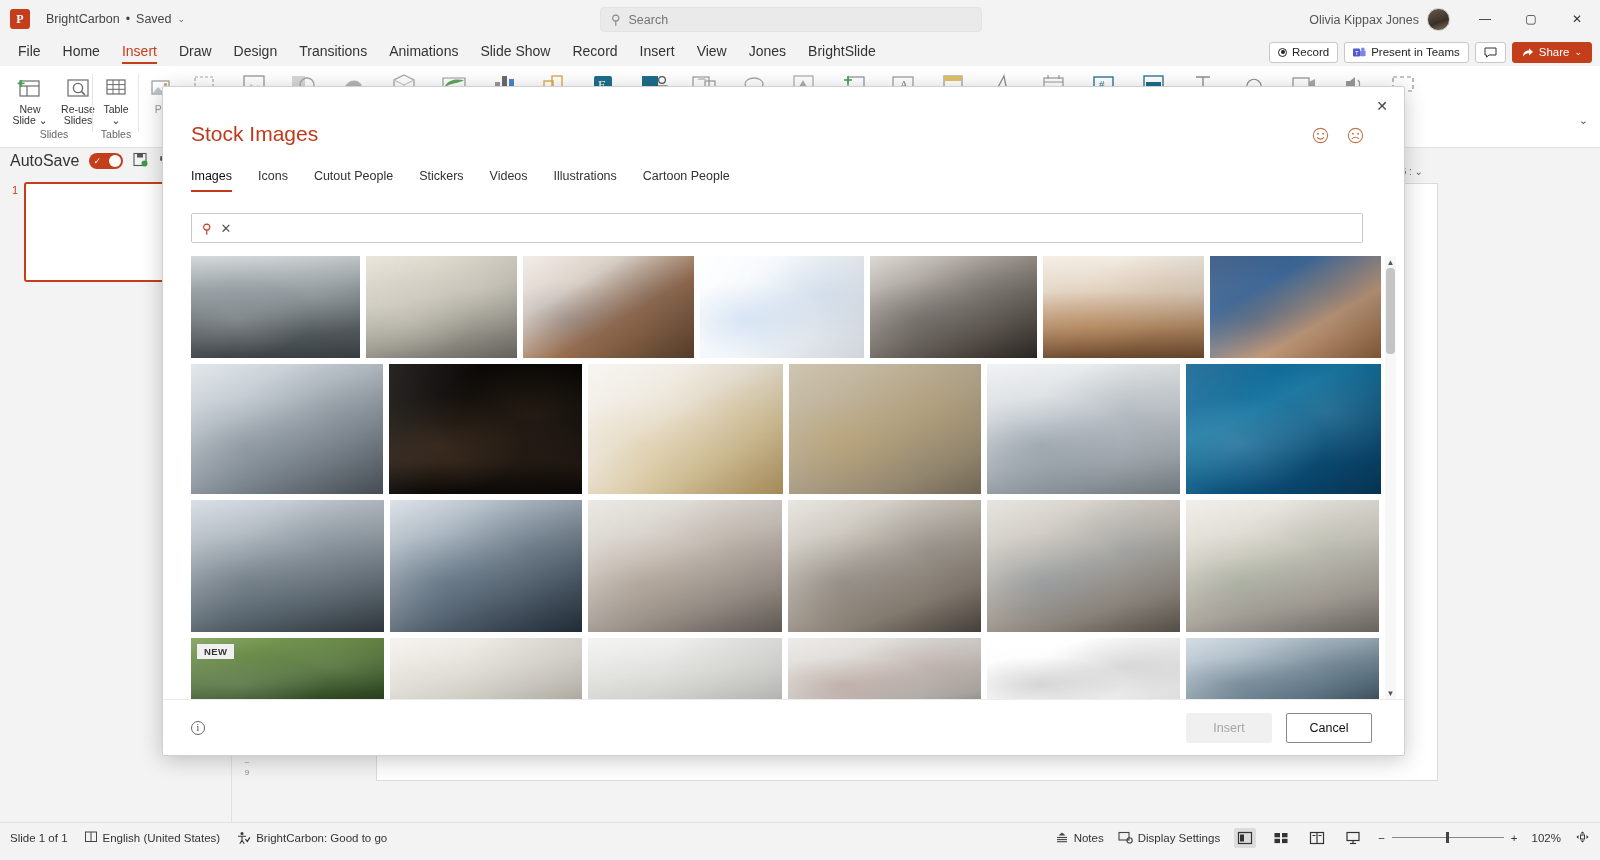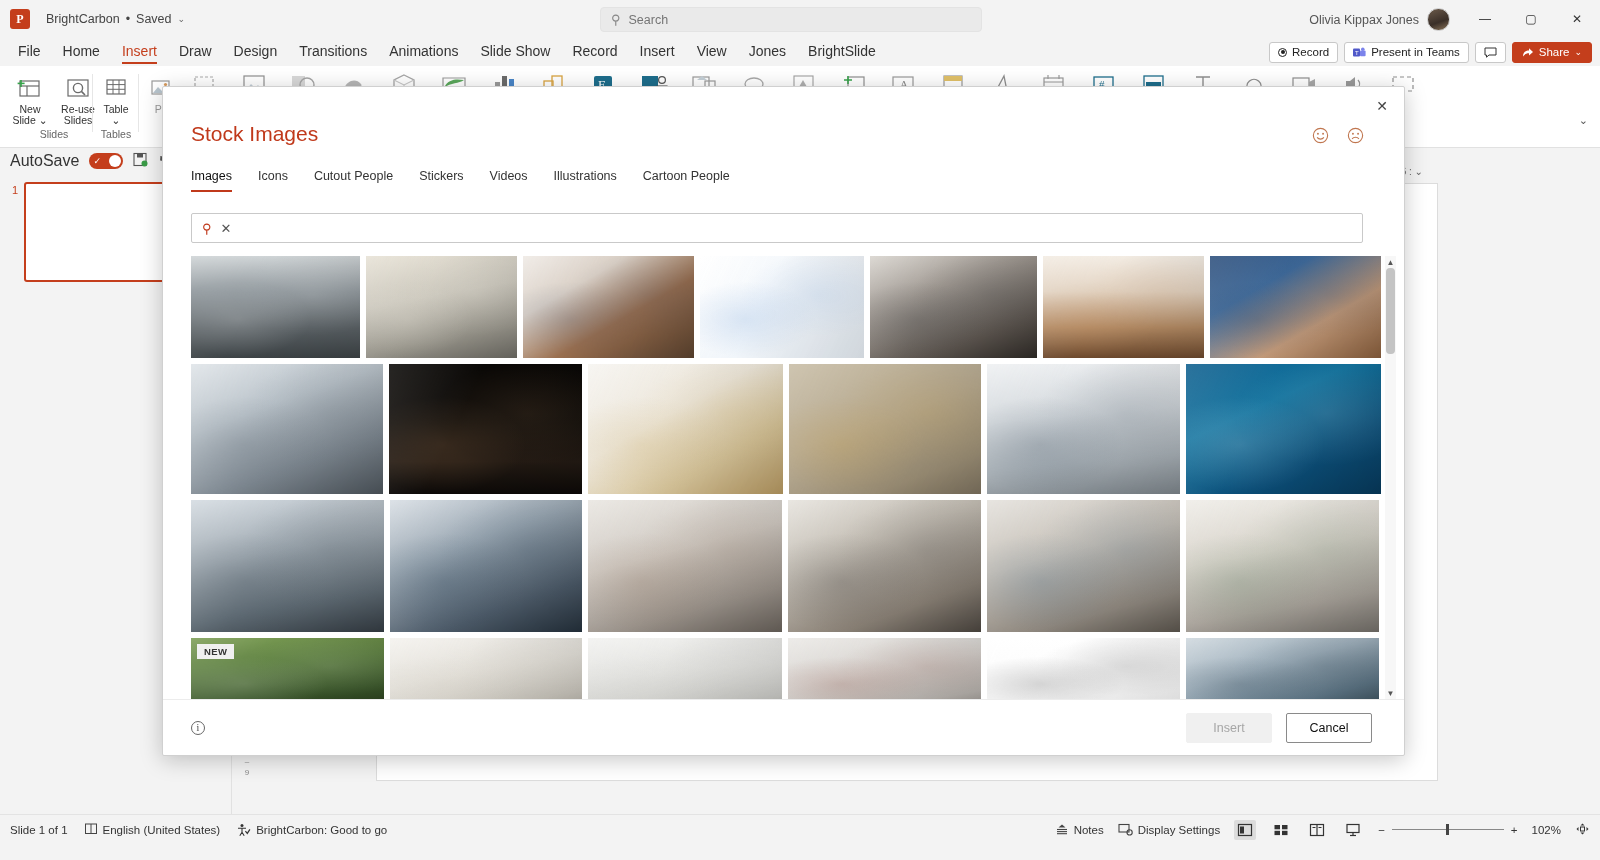--- a/index.html
+++ b/index.html
@@ -134,21 +134,21 @@
   }
   .ruler-v {
     position: absolute; left: 8px; top: 560px; width: 14px; height: 70px;
     font-size: 8px; color: #888;
   }
   .ruler-v div { line-height: 11px; text-align: center; }
   .ctrl-small { position:absolute; right: 14px; top: -18px; font-size: 10px; color:#666; }
 
   
   .statusbar {
-    position: absolute; bottom: 16px; left: 0; width: 1600px; height: 30px;
+    position: absolute; bottom: 8px; left: 0; width: 1600px; height: 30px;
     background: #f3f3f3; border-top: 1px solid #e3e3e3;
     display: flex; align-items: center; font-size: 11.5px; color: #333;
   }
   .sb-left { display: flex; align-items: center; gap: 16px; padding-left: 10px; }
   .sb-right { margin-left: auto; display: flex; align-items: center; gap: 14px; padding-right: 10px; }
   .sb-item { display: flex; align-items: center; gap: 5px; white-space: nowrap; }
   .view-btn { width: 22px; height: 20px; display:flex;align-items:center;justify-content:center; border-radius:2px; }
   .view-btn.active { background: #dcdcdc; }
   .zoom-slider { display: flex; align-items: center; gap: 7px; }
   .zline { width: 112px; height: 1px; background: #888; position: relative; }

